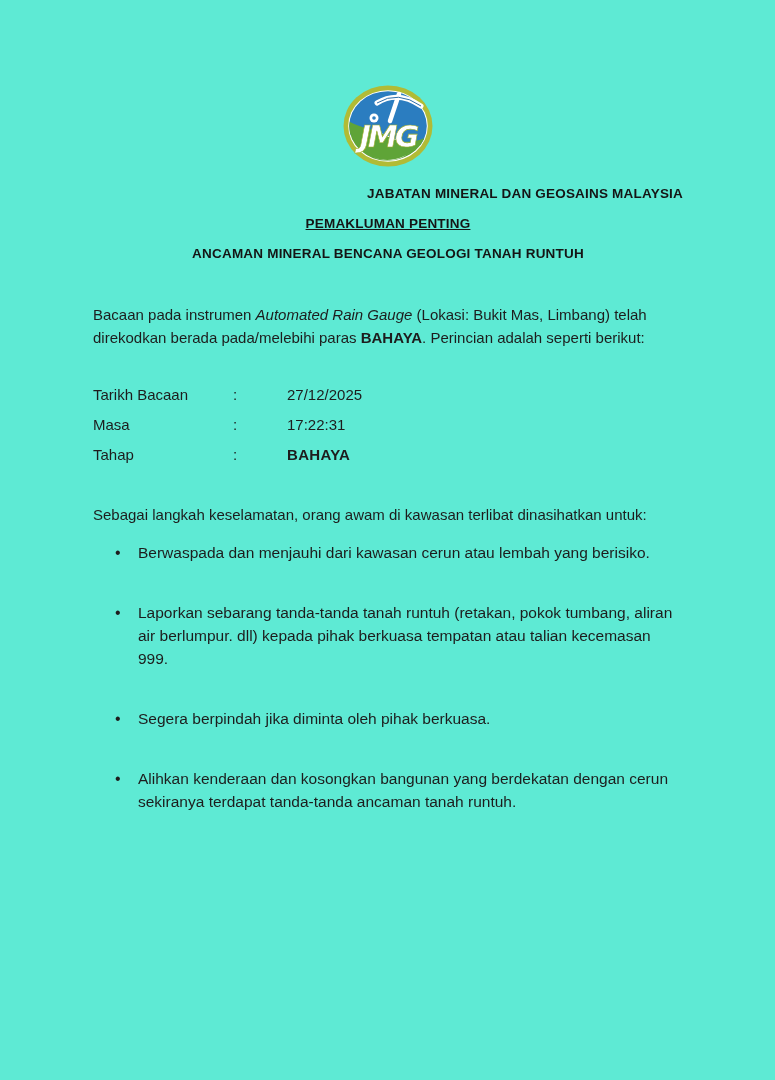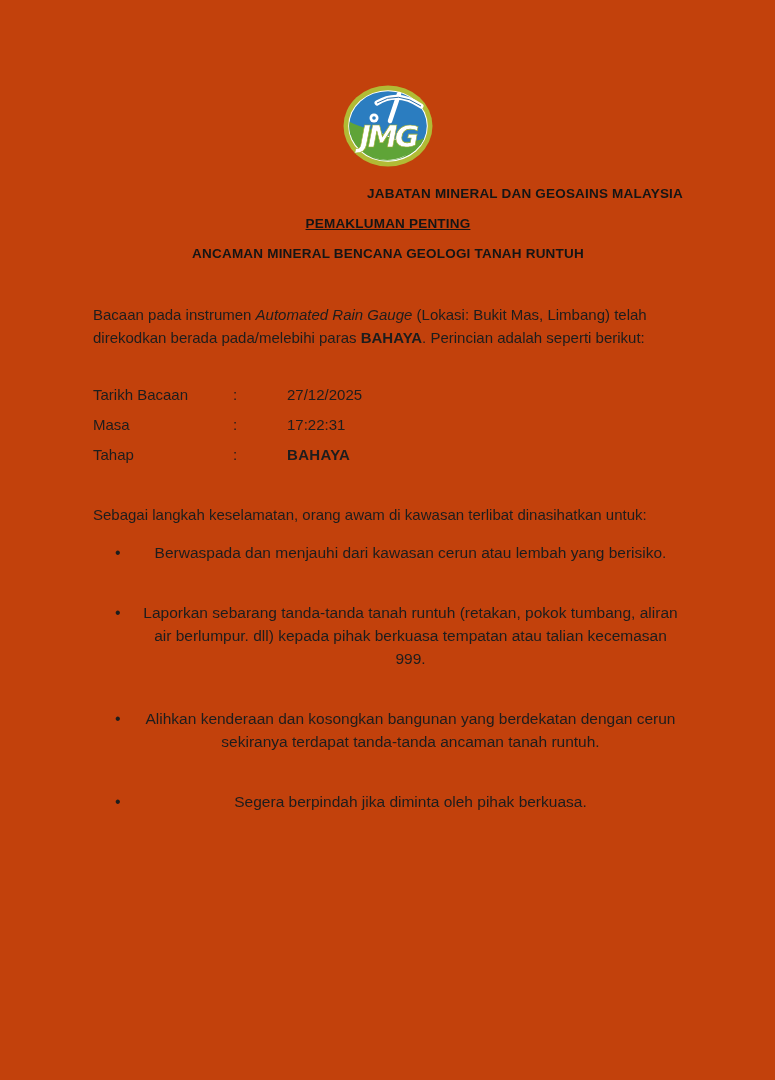--- a/index.html
+++ b/index.html
@@ -4,21 +4,21 @@
 <style>
   html, body {
     margin: 0;
     padding: 0;
     background: #ffffff;
   }
   .page {
     position: relative;
     width: 775px;
     height: 1080px;
-    background: #c2410c;
+    background: #5eead4;
     font-family: "Liberation Sans", "DejaVu Sans", sans-serif;
     color: #1d1d1d;
     overflow: hidden;
     box-sizing: border-box;
     padding: 0 92px 0 93px;
   }
   .logo-wrap {
     width: 100%;
     padding-top: 85px;
     display: flex;
@@ -51,21 +51,20 @@
   .detail-colon { width: 46px; }
   .detail-value { flex: 1; margin-left: 8px; }
   .detail-value.bold { font-weight: 700; letter-spacing: 0.3px; }
 
   .advisory-lead { margin-top: 30px; }
 
   ul.advisory-list {
     list-style: none;
     margin: 7px 0 0 0;
     padding: 0;
-    text-align: center;
   }
   ul.advisory-list li {
     position: relative;
     padding-left: 45px;
     margin-bottom: 37px;
     font-size: 15.5px;
     line-height: 23px;
   }
   ul.advisory-list li::before {
     content: "\2022";
@@ -131,17 +130,17 @@
       <span class="detail-colon">:</span>
       <span class="detail-value bold">BAHAYA</span>
     </div>
   </div>
 
   <p class="bodytext advisory-lead">Sebagai langkah keselamatan, orang awam di kawasan terlibat dinasihatkan untuk:</p>
 
   <ul class="advisory-list">
     <li>Berwaspada dan menjauhi dari kawasan cerun atau lembah yang berisiko.</li>
     <li>Laporkan sebarang tanda-tanda tanah runtuh (retakan, pokok tumbang, aliran air berlumpur. dll) kepada pihak berkuasa tempatan atau talian kecemasan 999.</li>
+    <li>Segera berpindah jika diminta oleh pihak berkuasa.</li>
     <li>Alihkan kenderaan dan kosongkan bangunan yang berdekatan dengan cerun sekiranya terdapat tanda-tanda ancaman tanah runtuh.</li>
-    <li>Segera berpindah jika diminta oleh pihak berkuasa.</li>
   </ul>
 
 </div>
 
 </body></html>

